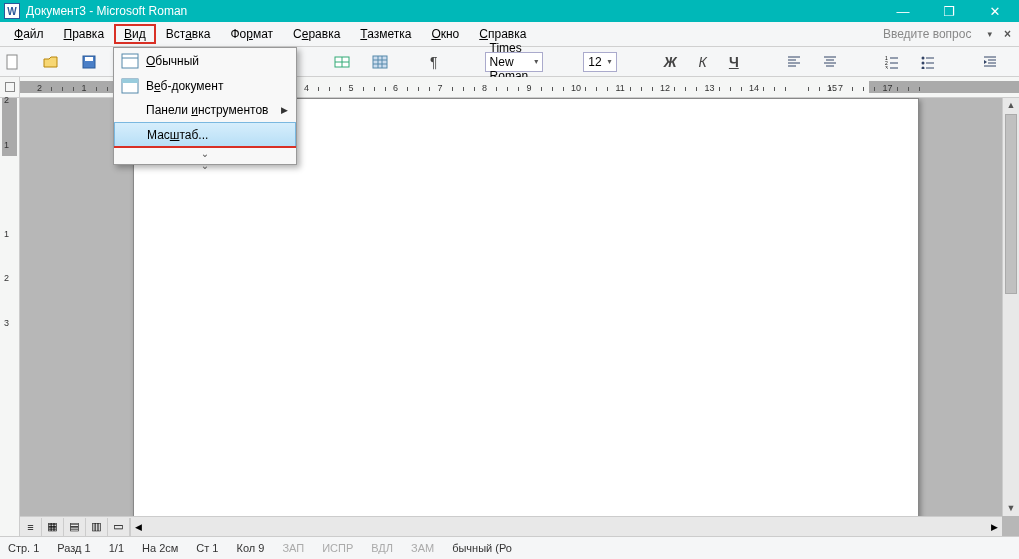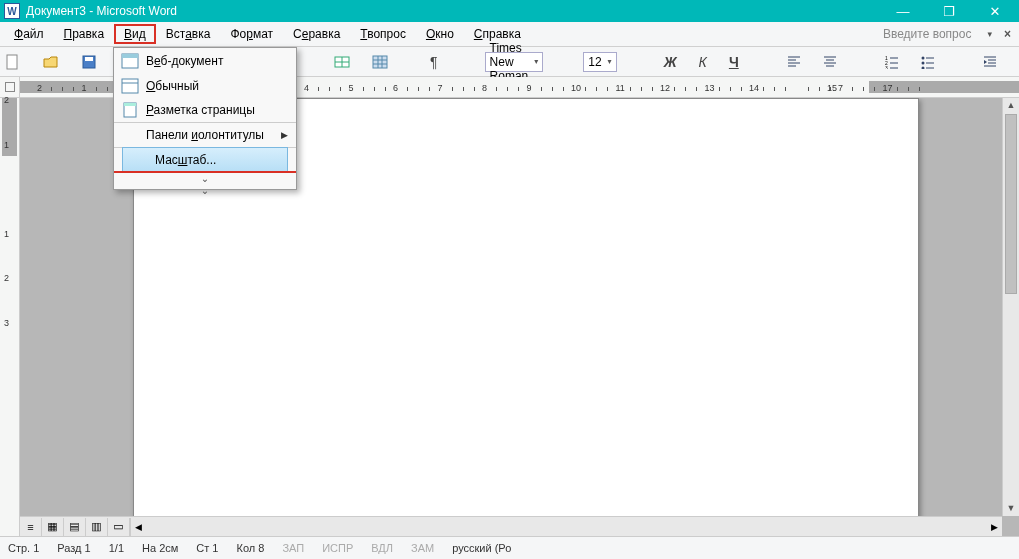--- a/index.html
+++ b/index.html
@@ -51,52 +51,52 @@
 .vscroll .thumb { position:absolute; left:2px; right:2px; top:16px; height:180px; background:#c0c0c0; border:1px solid #aaa;}
 .vscroll .arr { position:absolute; left:0; right:0; height:15px; text-align:center; font-size:9px; color:#555; line-height:15px;}
 .hscroll-row { position:absolute; left:0; right:17px; bottom:0; height:20px; background:#e8e8e8; border-top:1px solid #ccc; display:flex; align-items:center;}
 .view-btns { display:flex; border-right:1px solid #ccc;}
 .view-btn { width:22px; height:18px; display:flex; align-items:center; justify-content:center; border-right:1px solid #ccc; font-size:11px;}
 .hscroll-track { flex:1; position:relative; height:16px; margin:0 15px;}
 .hscroll-arr { width:15px; text-align:center; font-size:9px;}
 .dropdown { position:absolute; left:113px; top:47px; width:184px; background:#f8f8f8; border:1px solid #999; box-shadow:3px 3px 6px rgba(0,0,0,0.3); z-index:100; font-size:12px;}
 .dd-item { display:flex; align-items:center; height:25px; padding:0 8px 0 4px; cursor:default; border-bottom:0;}
 .dd-item.sep-after { border-bottom:1px solid #ccc;}
-.dd-item.highlighted { background: linear-gradient(#d6eefc, #b8dff6); border:1px solid #7ab8e0; margin:-1px 8px;}
+.dd-item.highlighted { background: linear-gradient(#d6eefc, #b8dff6); border:1px solid #7ab8e0; margin:-1px 0;}
 .dd-item .dd-icon { width:24px; height:20px; display:flex; align-items:center; justify-content:center; margin-right:4px;}
 .dd-item .dd-label { flex:1; }
 .dd-item .dd-label .ul { text-decoration: underline; }
 .dd-item .dd-arrow { font-size:9px; color:#333;}
 .dd-expand { height:16px; text-align:center; font-size:10px; color:#555; line-height:12px;}
 .red-line { height:2px; background:#d93025; }
 .statusbar { height: 23px; background:#f5f6f7; border-top:1px solid #ccc; display:flex; align-items:center; font-size:11px; padding:0 8px; gap: 18px; color:#333;}
 .statusbar .dim { color:#aaa;}
 svg { pointer-events: none; }
 </style>
 </head>
 <body>
 
 <div class="titlebar">
   <div class="app-icon">W</div>
-  <div class="title">Документ3 - Microsoft Word</div>
+  <div class="title">Документ3 - Microsoft Roman</div>
   <div class="win-btns">
     <div class="win-btn">—</div>
     <div class="win-btn">❐</div>
     <div class="win-btn">✕</div>
   </div>
 </div>
 
 <div class="menubar">
   <div class="menu-item"><span class="ul">Ф</span><span>айл</span></div>
   <div class="menu-item"><span class="ul">П</span><span>равка</span></div>
   <div class="menu-item active"><span class="ul">В</span><span>ид</span></div>
   <div class="menu-item"><span>Вст</span><span class="ul">а</span><span>вка</span></div>
   <div class="menu-item"><span>Фо</span><span class="ul">р</span><span>мат</span></div>
   <div class="menu-item"><span>С</span><span class="ul">е</span><span>равка</span></div>
-  <div class="menu-item"><span class="ul">Т</span><span>вопрос</span></div>
+  <div class="menu-item"><span class="ul">Т</span><span>азметка</span></div>
   <div class="menu-item"><span class="ul">О</span><span>кно</span></div>
   <div class="menu-item"><span class="ul">С</span><span>правка</span></div>
   <div class="spacer"></div>
   <div class="help-area">
     <div class="help-input">Введите вопрос</div>
     <div class="chev">▾</div>
     <div class="close-x">×</div>
   </div>
 </div>
 
@@ -359,61 +359,52 @@
       <div class="hscroll-arr">▶</div>
     </div>
   </div>
 </div>
 
 <div class="dropdown">
   <div class="dd-item">
     <div class="dd-icon">
         <svg width="18" height="16">
           <rect x="1" y="1" width="16" height="14" fill="#fff" stroke="#58a"></rect>
+          <line x1="1" y1="5" x2="17" y2="5" stroke="#58a"></line>
+        </svg>
+      </div>
+    <div class="dd-label"><span class="ul">О</span><span>бычный</span></div>
+  </div>
+  <div class="dd-item">
+    <div class="dd-icon">
+        <svg width="18" height="16">
+          <rect x="1" y="1" width="16" height="14" fill="#fff" stroke="#58a"></rect>
           <rect x="1" y="1" width="16" height="4" fill="#9cd"></rect>
         </svg>
       </div>
     <div class="dd-label"><span>В</span><span class="ul">е</span><span>б-документ</span></div>
   </div>
-  <div class="dd-item">
-    <div class="dd-icon">
-        <svg width="18" height="16">
-          <rect x="1" y="1" width="16" height="14" fill="#fff" stroke="#58a"></rect>
-          <line x1="1" y1="5" x2="17" y2="5" stroke="#58a"></line>
-        </svg>
-      </div>
-    <div class="dd-label"><span class="ul">О</span><span>бычный</span></div>
-  </div>
-  <div class="dd-item sep-after">
-    <div class="dd-icon">
-        <svg width="18" height="16">
-          <rect x="3" y="1" width="12" height="14" fill="#fff" stroke="#58a"></rect>
-          <rect x="3" y="1" width="12" height="3" fill="#aed"></rect>
-        </svg>
-      </div>
-    <div class="dd-label"><span class="ul">Р</span><span>азметка страницы</span></div>
-  </div>
   <div class="dd-item sep-after">
     <div class="dd-icon"></div>
-    <div class="dd-label"><span>Панели </span><span class="ul">и</span><span>олонтитулы</span></div>
+    <div class="dd-label"><span>Панели </span><span class="ul">и</span><span>нструментов</span></div>
     <div class="dd-arrow">▶</div>
   </div>
   <div class="dd-item highlighted">
     <div class="dd-icon"></div>
     <div class="dd-label"><span>Мас</span><span class="ul">ш</span><span>таб...</span></div>
   </div>
   <div class="red-line"></div>
   <div class="dd-expand">⌄<br>⌄</div>
 </div>
 
 <div class="statusbar">
   <span>Стр. 1</span>
   <span>Разд 1</span>
   <span>1/1</span>
   <span>На 2см</span>
   <span>Ст 1</span>
-  <span>Кол 8</span>
+  <span>Кол 9</span>
   <span class="dim">ЗАП</span>
   <span class="dim">ИСПР</span>
   <span class="dim">ВДЛ</span>
   <span class="dim">ЗАМ</span>
-  <span>русский (Ро</span>
+  <span>бычный (Ро</span>
 </div>
 
 </body></html>

